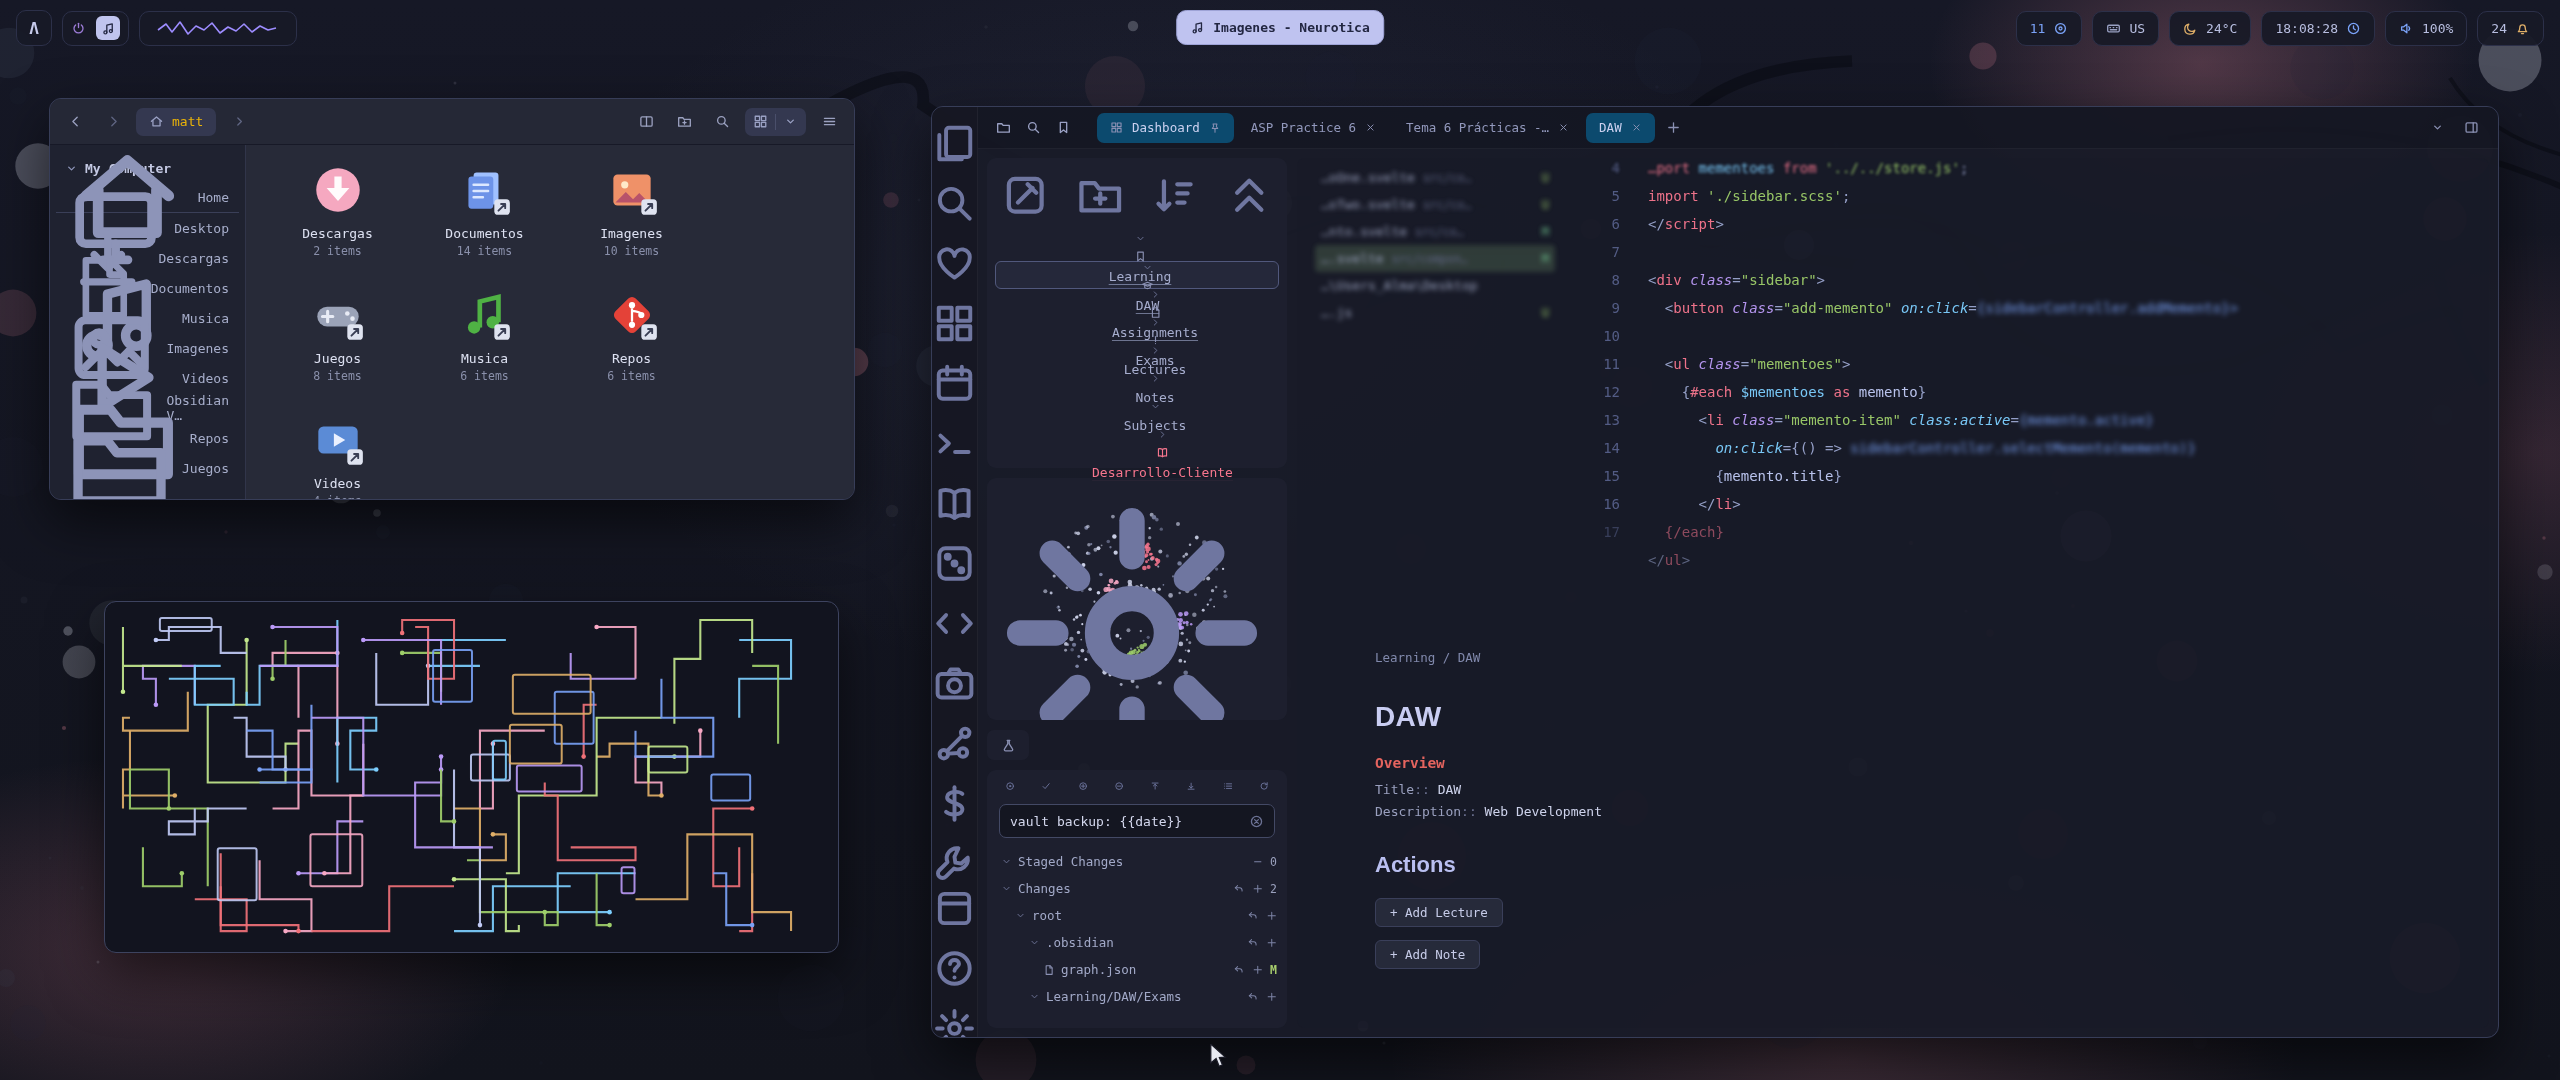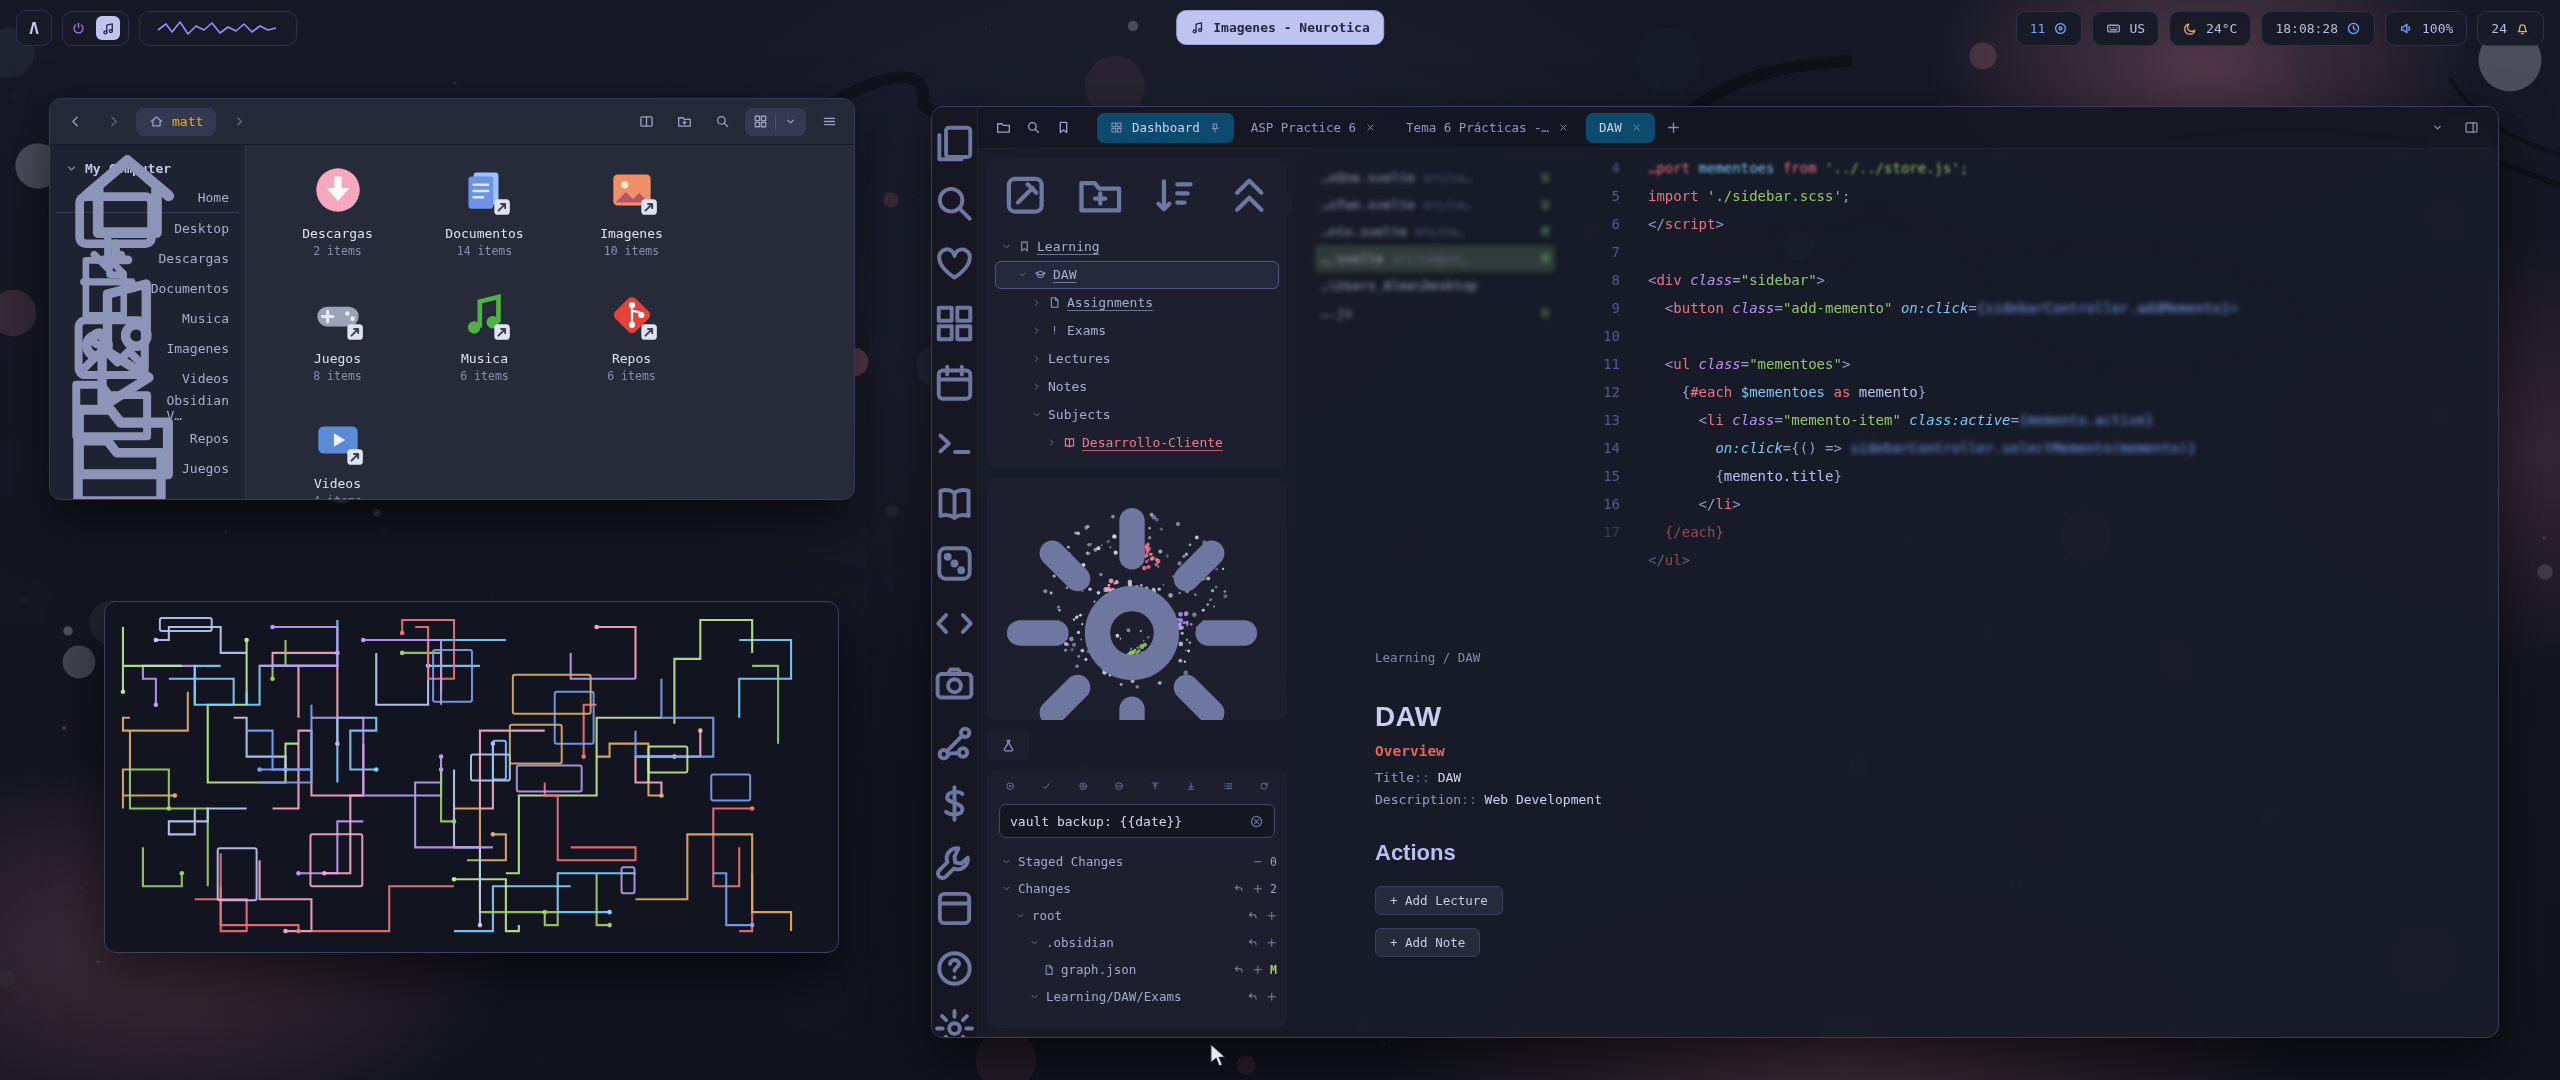--- a/index.html
+++ b/index.html
@@ -120,21 +120,21 @@
   .ob-strip-right { margin-left:auto; display:flex; gap:8px; padding-right:4px; }
   .ob-body { flex:1; display:flex; gap:10px; padding:9px; min-height:0; }
   .ob-left { width:300px; display:flex; flex-direction:column; gap:10px; }
   .panel { background:rgba(30,32,47,.94); border-radius:9px; }
   .panel.explorer { height:310px; padding:6px 4px; }
   .panel-toolbar { display:flex; justify-content:center; gap:26px; padding:7px 10px 13px;
     color:#787fa6; }
   .panel-toolbar .rbtn svg { width:14px; height:14px; }
   .panel-toolbar.spread { justify-content:space-between; padding:5px 12px 11px; }
   .trow { height:28px; display:flex; align-items:center; gap:6px;
-    color:#a6adce; font-size:13px; border-radius:6px; cursor:pointer; margin:0 4px; }
+    color:#a6adce; font-size:13px; border-radius:6px; cursor:pointer; margin:0 4px;flex-direction:column; }
   .trow .chev { display:flex; color:#6b7194; }
   .trow .chev svg { width:11px; height:11px; }
   .trow .tic { display:flex; color:#8a90b3; }
   .trow .tic svg { width:13px; height:13px; }
   .trow.sel { border:1px solid #51587c; background:rgba(90,100,140,.13); }
   .tlabel.u { text-decoration:underline; text-underline-offset:3px;
     text-decoration-color:rgba(175,185,225,.55); }
   .tlabel.danger { color:#f7768e; text-decoration-color:rgba(247,118,142,.7); }
   .trow .tic.danger { color:#f7768e; }
   .panel.graph { height:242px; position:relative; overflow:hidden; }
@@ -182,21 +182,21 @@
   .tk-at2 { color:#7dcfff; font-style:italic; }
   .tk-v { color:#7dcfff; }
   .tk-t { color:#c0caf5; }
   .tk-p { color:#9aa5ce; }
   .tk-bl { color:#7aa2f7; display:inline-block; filter:blur(2.4px); }
 
   .note { position:absolute; left:78px; top:492px; right:36px; z-index:2; }
   .nb { font-size:12.5px; color:#8189ac; cursor:pointer; }
   .note h1 { font-family:"Liberation Sans",sans-serif; font-size:28px; font-weight:700;
     color:#c9cdf2; margin-top:36px; letter-spacing:.4px; }
-  .ov { margin-top:10px; font-size:14.5px; font-weight:bold; color:#e5645f; }
+  .ov { margin-top:22px; font-size:14.5px; font-weight:bold; color:#e5645f; }
   .nfield { font-size:13px; line-height:21.5px; }
   #note-fields { margin-top:8px; }
   .fk { color:#9aa0bf; } .fsep { color:#6e7494; } .fv { color:#ced3ec; }
   .nlink { color:#9d7cd8; text-decoration:underline; text-underline-offset:3px; cursor:pointer; }
   .note h2 { font-family:"Liberation Sans",sans-serif; font-size:22px; font-weight:700;
     color:#b9bff0; margin-top:30px; }
   #note-actions { margin-top:20px; display:flex; flex-direction:column; align-items:flex-start; gap:13px; }
   .nbtn { background:#262a3a; border:1px solid #3a3f5a; border-radius:6px; padding:6px 14px;
     font-family:"DejaVu Sans Mono",monospace; font-size:12.5px; color:#c6cbe8; cursor:pointer; }
 

